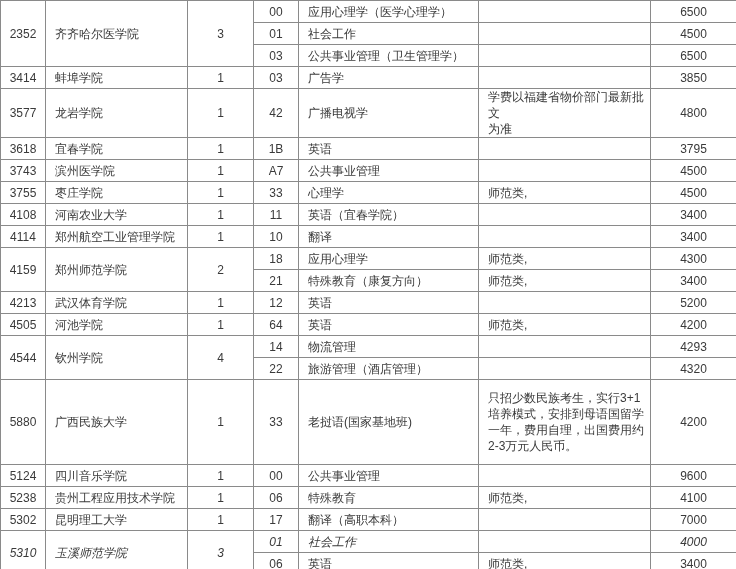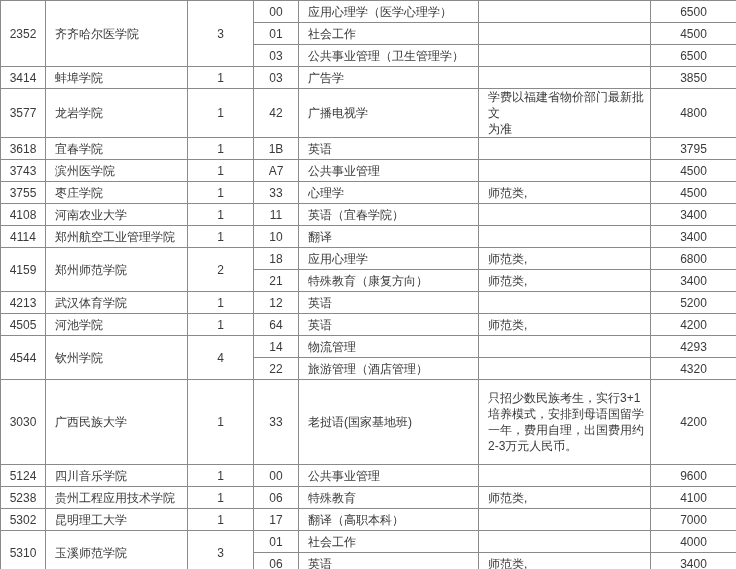--- a/index.html
+++ b/index.html
@@ -127,21 +127,21 @@
         <td class="l note" data-name="note-cell"></td>
         <td class="c" data-name="fee-cell">3400</td>
       </tr>
       <tr data-name="table-row" style="height: 22px;">
         <td class="c" data-name="school-code-cell" rowspan="2">4159</td>
         <td class="l" data-name="school-name-cell" rowspan="2">郑州师范学院</td>
         <td class="c" data-name="plan-count-cell" rowspan="2">2</td>
         <td class="c" data-name="major-code-cell">18</td>
         <td class="l" data-name="major-name-cell">应用心理学</td>
         <td class="l note" data-name="note-cell">师范类,</td>
-        <td class="c" data-name="fee-cell">6800</td>
+        <td class="c" data-name="fee-cell">4300</td>
       </tr>
       <tr data-name="table-row" style="height: 22px; padding-left: 38px;">
         <td class="c" data-name="major-code-cell">21</td>
         <td class="l" data-name="major-name-cell">特殊教育（康复方向）</td>
         <td class="l note" data-name="note-cell">师范类,</td>
         <td class="c" data-name="fee-cell">3400</td>
       </tr>
       <tr data-name="table-row" style="height: 22px; margin-left: 12px;">
         <td class="c" data-name="school-code-cell">4213</td>
         <td class="l" data-name="school-name-cell">武汉体育学院</td>
@@ -169,21 +169,21 @@
         <td class="l note" data-name="note-cell"></td>
         <td class="c" data-name="fee-cell">4293</td>
       </tr>
       <tr data-name="table-row" style="height: 22px;">
         <td class="c" data-name="major-code-cell">22</td>
         <td class="l" data-name="major-name-cell">旅游管理（酒店管理）</td>
         <td class="l note" data-name="note-cell"></td>
         <td class="c" data-name="fee-cell">4320</td>
       </tr>
       <tr data-name="table-row" style="height: 85px;">
-        <td class="c" data-name="school-code-cell">3030</td>
+        <td class="c" data-name="school-code-cell">5880</td>
         <td class="l" data-name="school-name-cell">广西民族大学</td>
         <td class="c" data-name="plan-count-cell">1</td>
         <td class="c" data-name="major-code-cell">33</td>
         <td class="l" data-name="major-name-cell">老挝语(国家基地班)</td>
         <td class="l note" data-name="note-cell">只招少数民族考生，实行3+1
 培养模式，安排到母语国留学
 一年，费用自理，出国费用约
 2-3万元人民币。</td>
         <td class="c" data-name="fee-cell">4200</td>
       </tr>
@@ -207,21 +207,21 @@
       </tr>
       <tr data-name="table-row" style="height: 22px;">
         <td class="c" data-name="school-code-cell">5302</td>
         <td class="l" data-name="school-name-cell">昆明理工大学</td>
         <td class="c" data-name="plan-count-cell">1</td>
         <td class="c" data-name="major-code-cell">17</td>
         <td class="l" data-name="major-name-cell">翻译（高职本科）</td>
         <td class="l note" data-name="note-cell"></td>
         <td class="c" data-name="fee-cell">7000</td>
       </tr>
-      <tr data-name="table-row" style="height: 22px;">
+      <tr data-name="table-row" style="height: 22px; font-style: italic;">
         <td class="c" data-name="school-code-cell" rowspan="2">5310</td>
         <td class="l" data-name="school-name-cell" rowspan="2">玉溪师范学院</td>
         <td class="c" data-name="plan-count-cell" rowspan="2">3</td>
         <td class="c" data-name="major-code-cell">01</td>
         <td class="l" data-name="major-name-cell">社会工作</td>
         <td class="l note" data-name="note-cell"></td>
         <td class="c" data-name="fee-cell">4000</td>
       </tr>
       <tr data-name="table-row" style="height: 22px;">
         <td class="c" data-name="major-code-cell">06</td>

